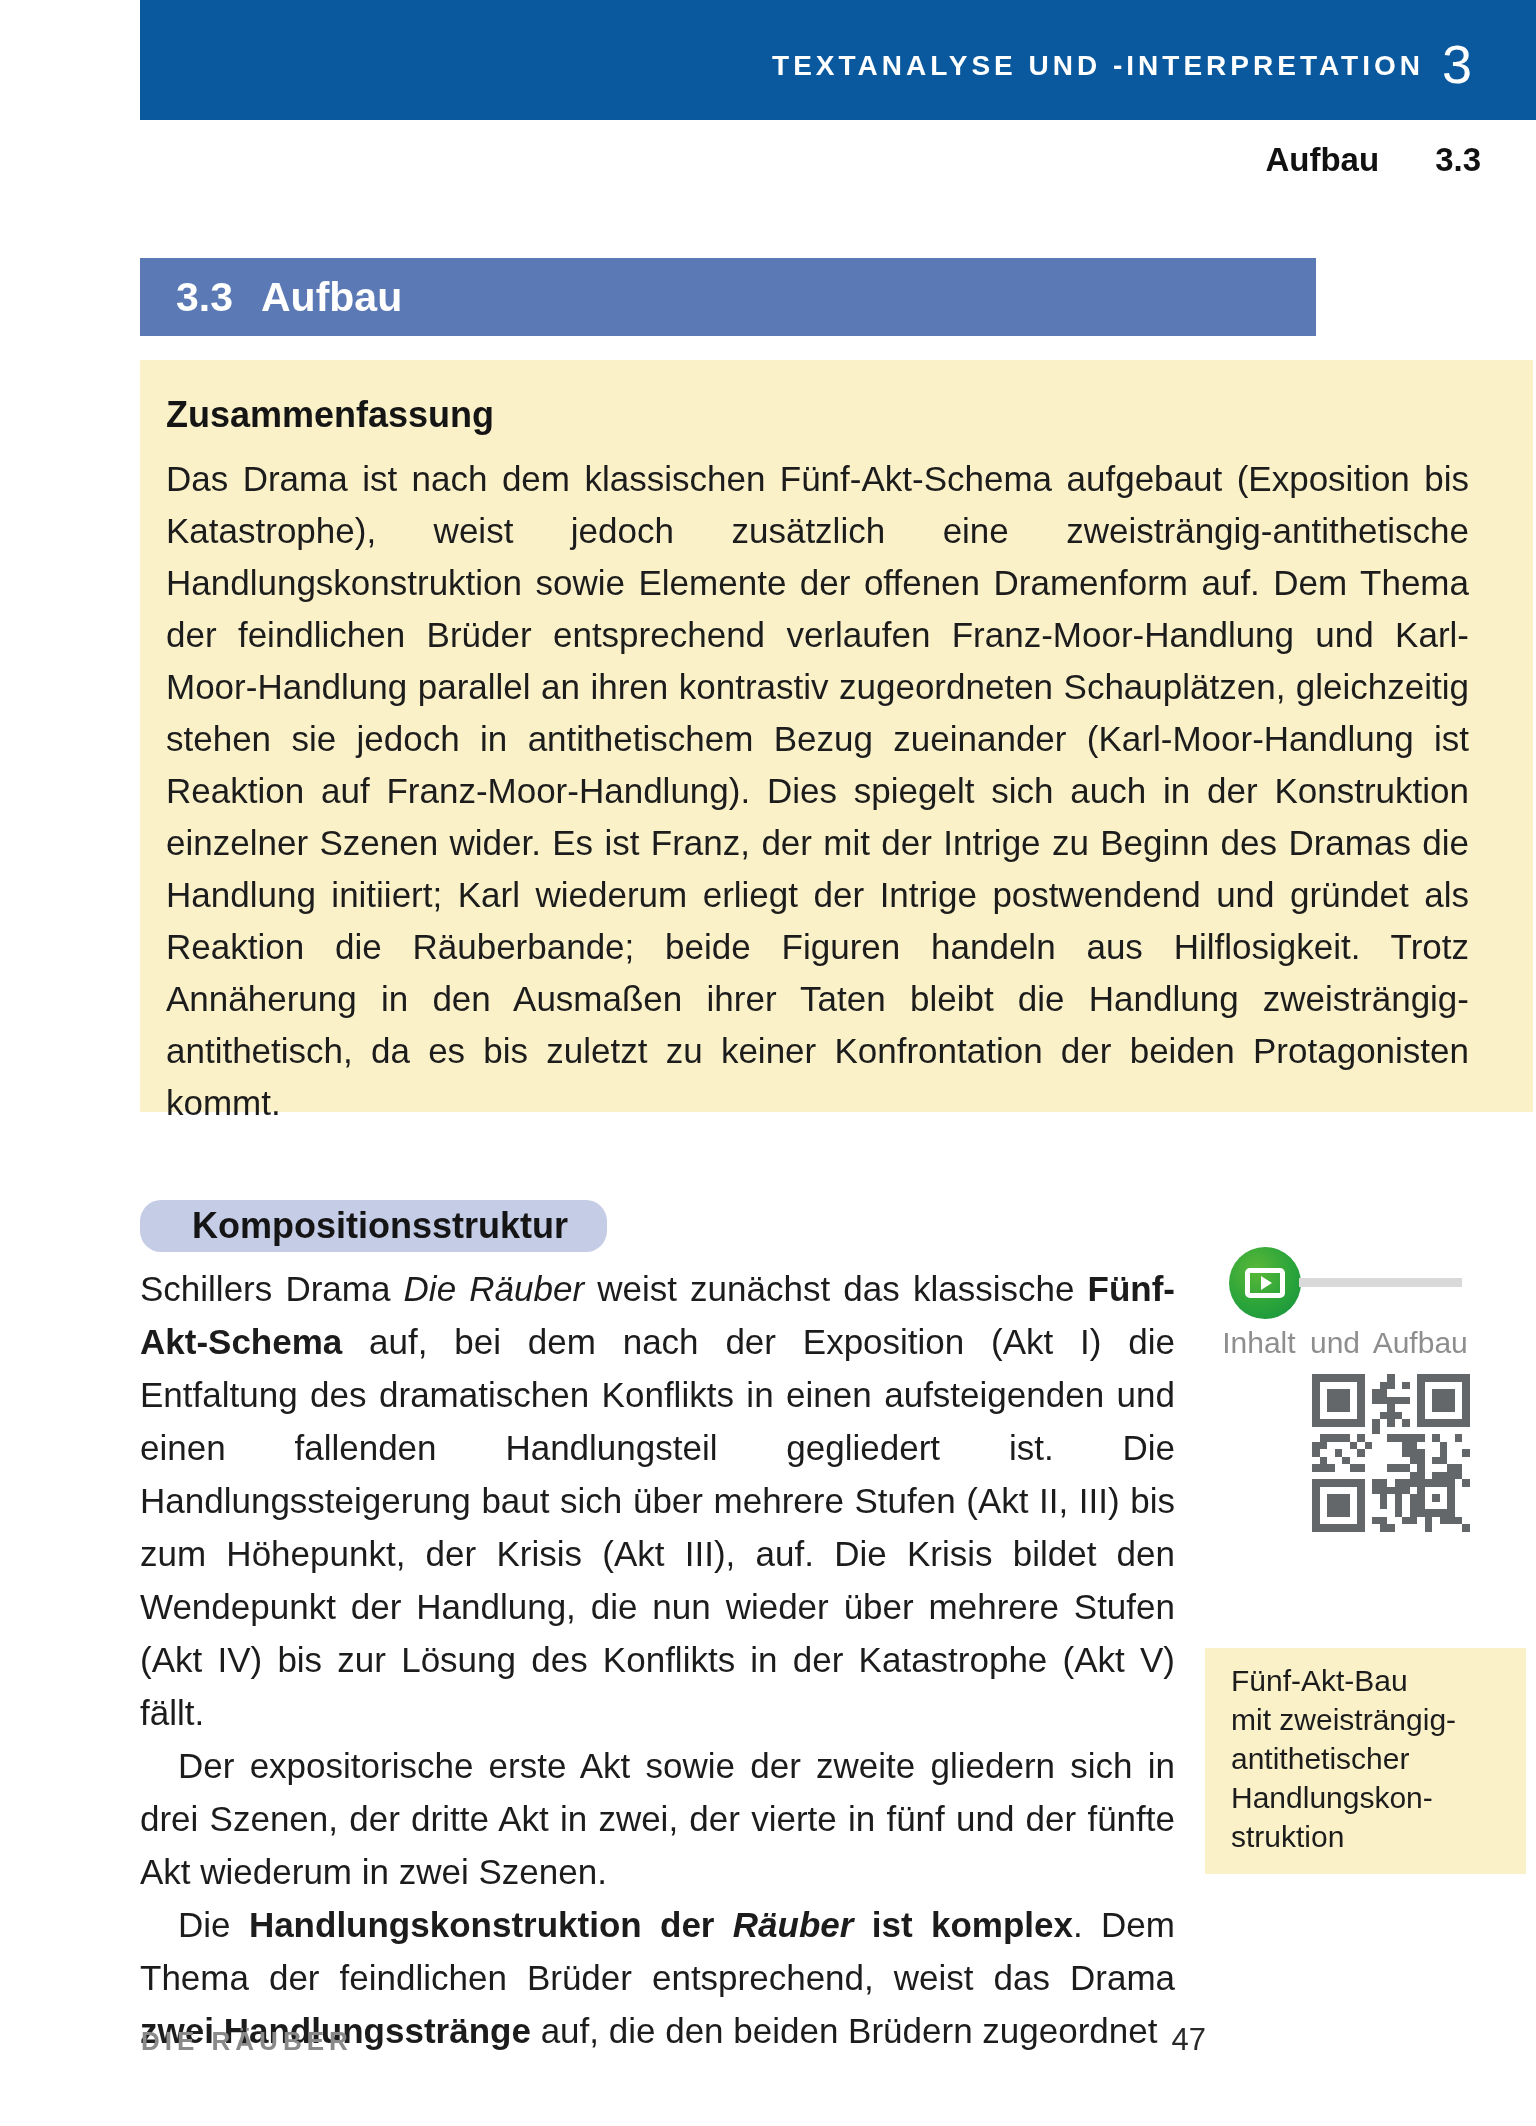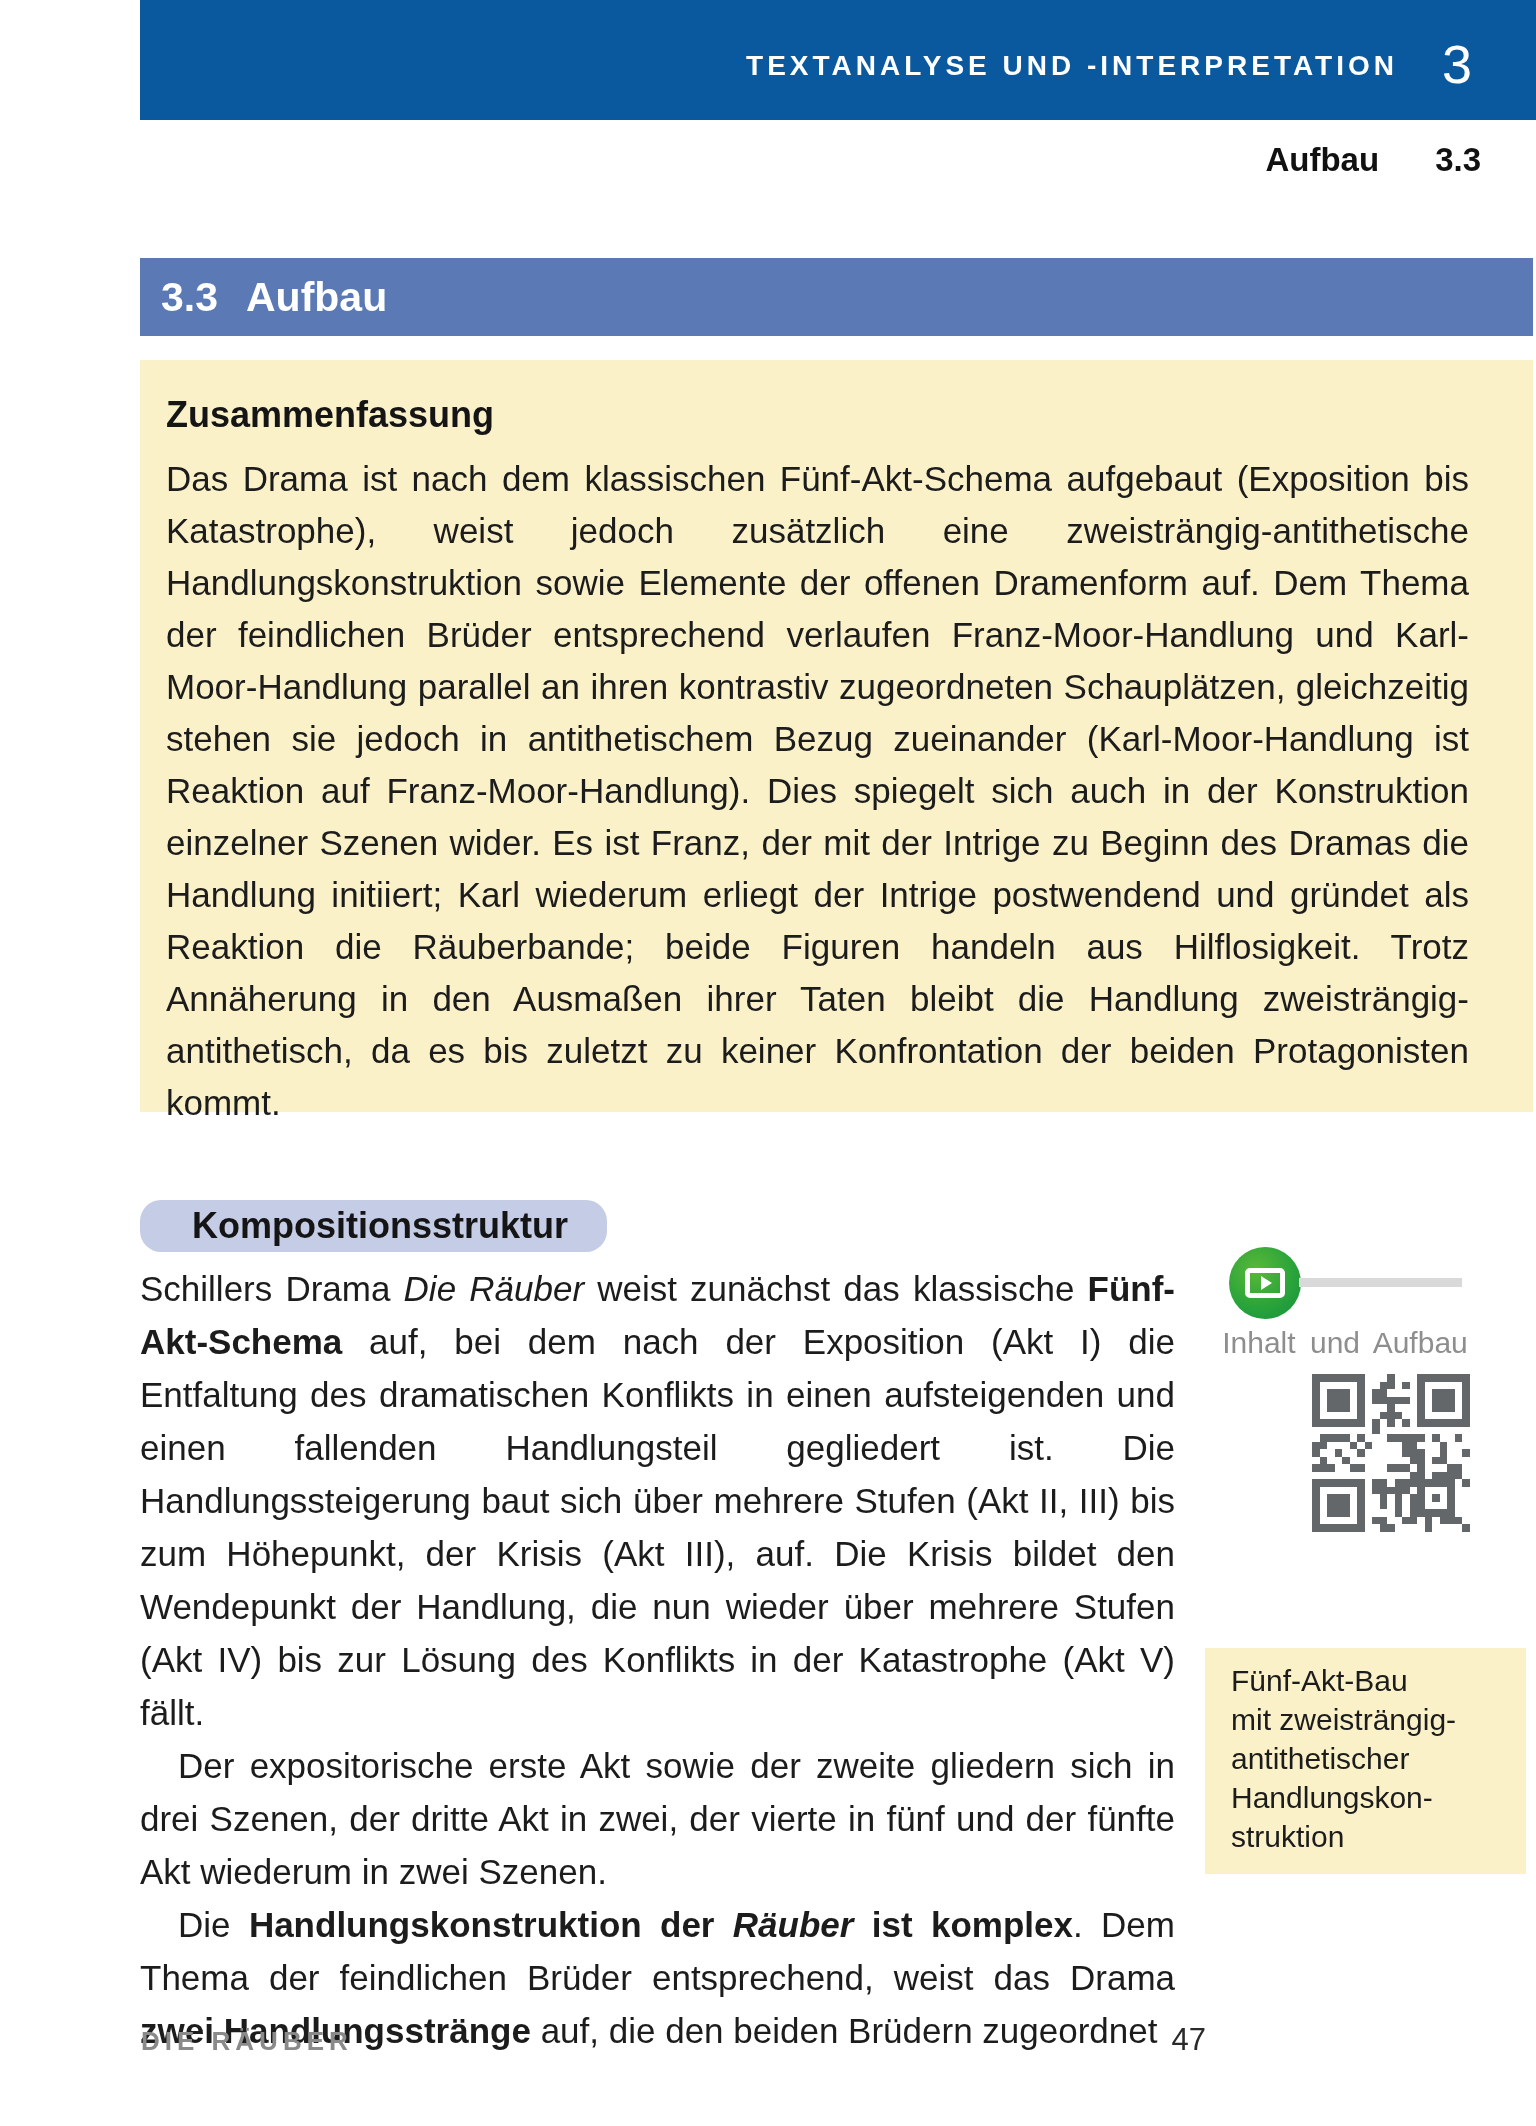--- a/index.html
+++ b/index.html
@@ -9,35 +9,35 @@
     overflow:hidden;
   }
 
   
   .topbar {
     position:absolute; left:140px; top:0; width:1396px; height:120px;
     background:#0a599e; display:flex; align-items:center; justify-content:flex-end;
   }
   .topbar-title {
     color:#fff; font-weight:bold; font-size:28px; letter-spacing:4px;
-    margin-right:44px; position:relative; top:6px; white-space:nowrap;
+    margin-right:18px; position:relative; top:6px; white-space:nowrap;
   }
   .topbar-num { color:#fff; font-size:54px; font-weight:500; margin-right:64px; position:relative; top:4px; }
 
   
   .kicker {
     position:absolute; top:141px; right:55px; display:flex; gap:56px;
     font-weight:bold; font-size:33px; color:#111;
   }
 
   
   .section-title {
-    position:absolute; left:140px; top:258px; width:1393px; height:78px;
+    position:absolute; left:140px; top:258px; width:1176px; height:78px;
     background:#5b79b4; color:#ffffff; font-weight:bold; font-size:41px;
-    line-height:78px; padding-left:21px; box-sizing:border-box;
+    line-height:78px; padding-left:36px; box-sizing:border-box;
   }
   .section-title .num { margin-right:28px; }
 
   
   .summary {
     position:absolute; left:140px; top:360px; width:1393px; height:752px;
     background:#faf1c9; box-sizing:border-box; padding:34px 64px 0 26px;
   }
   .summary h2 { margin:0 0 17px 0; font-size:36px; font-weight:bold; color:#151515; }
   .summary p { margin:0; font-size:35px; line-height:52px; text-align:justify; color:#1c1c1c; }

